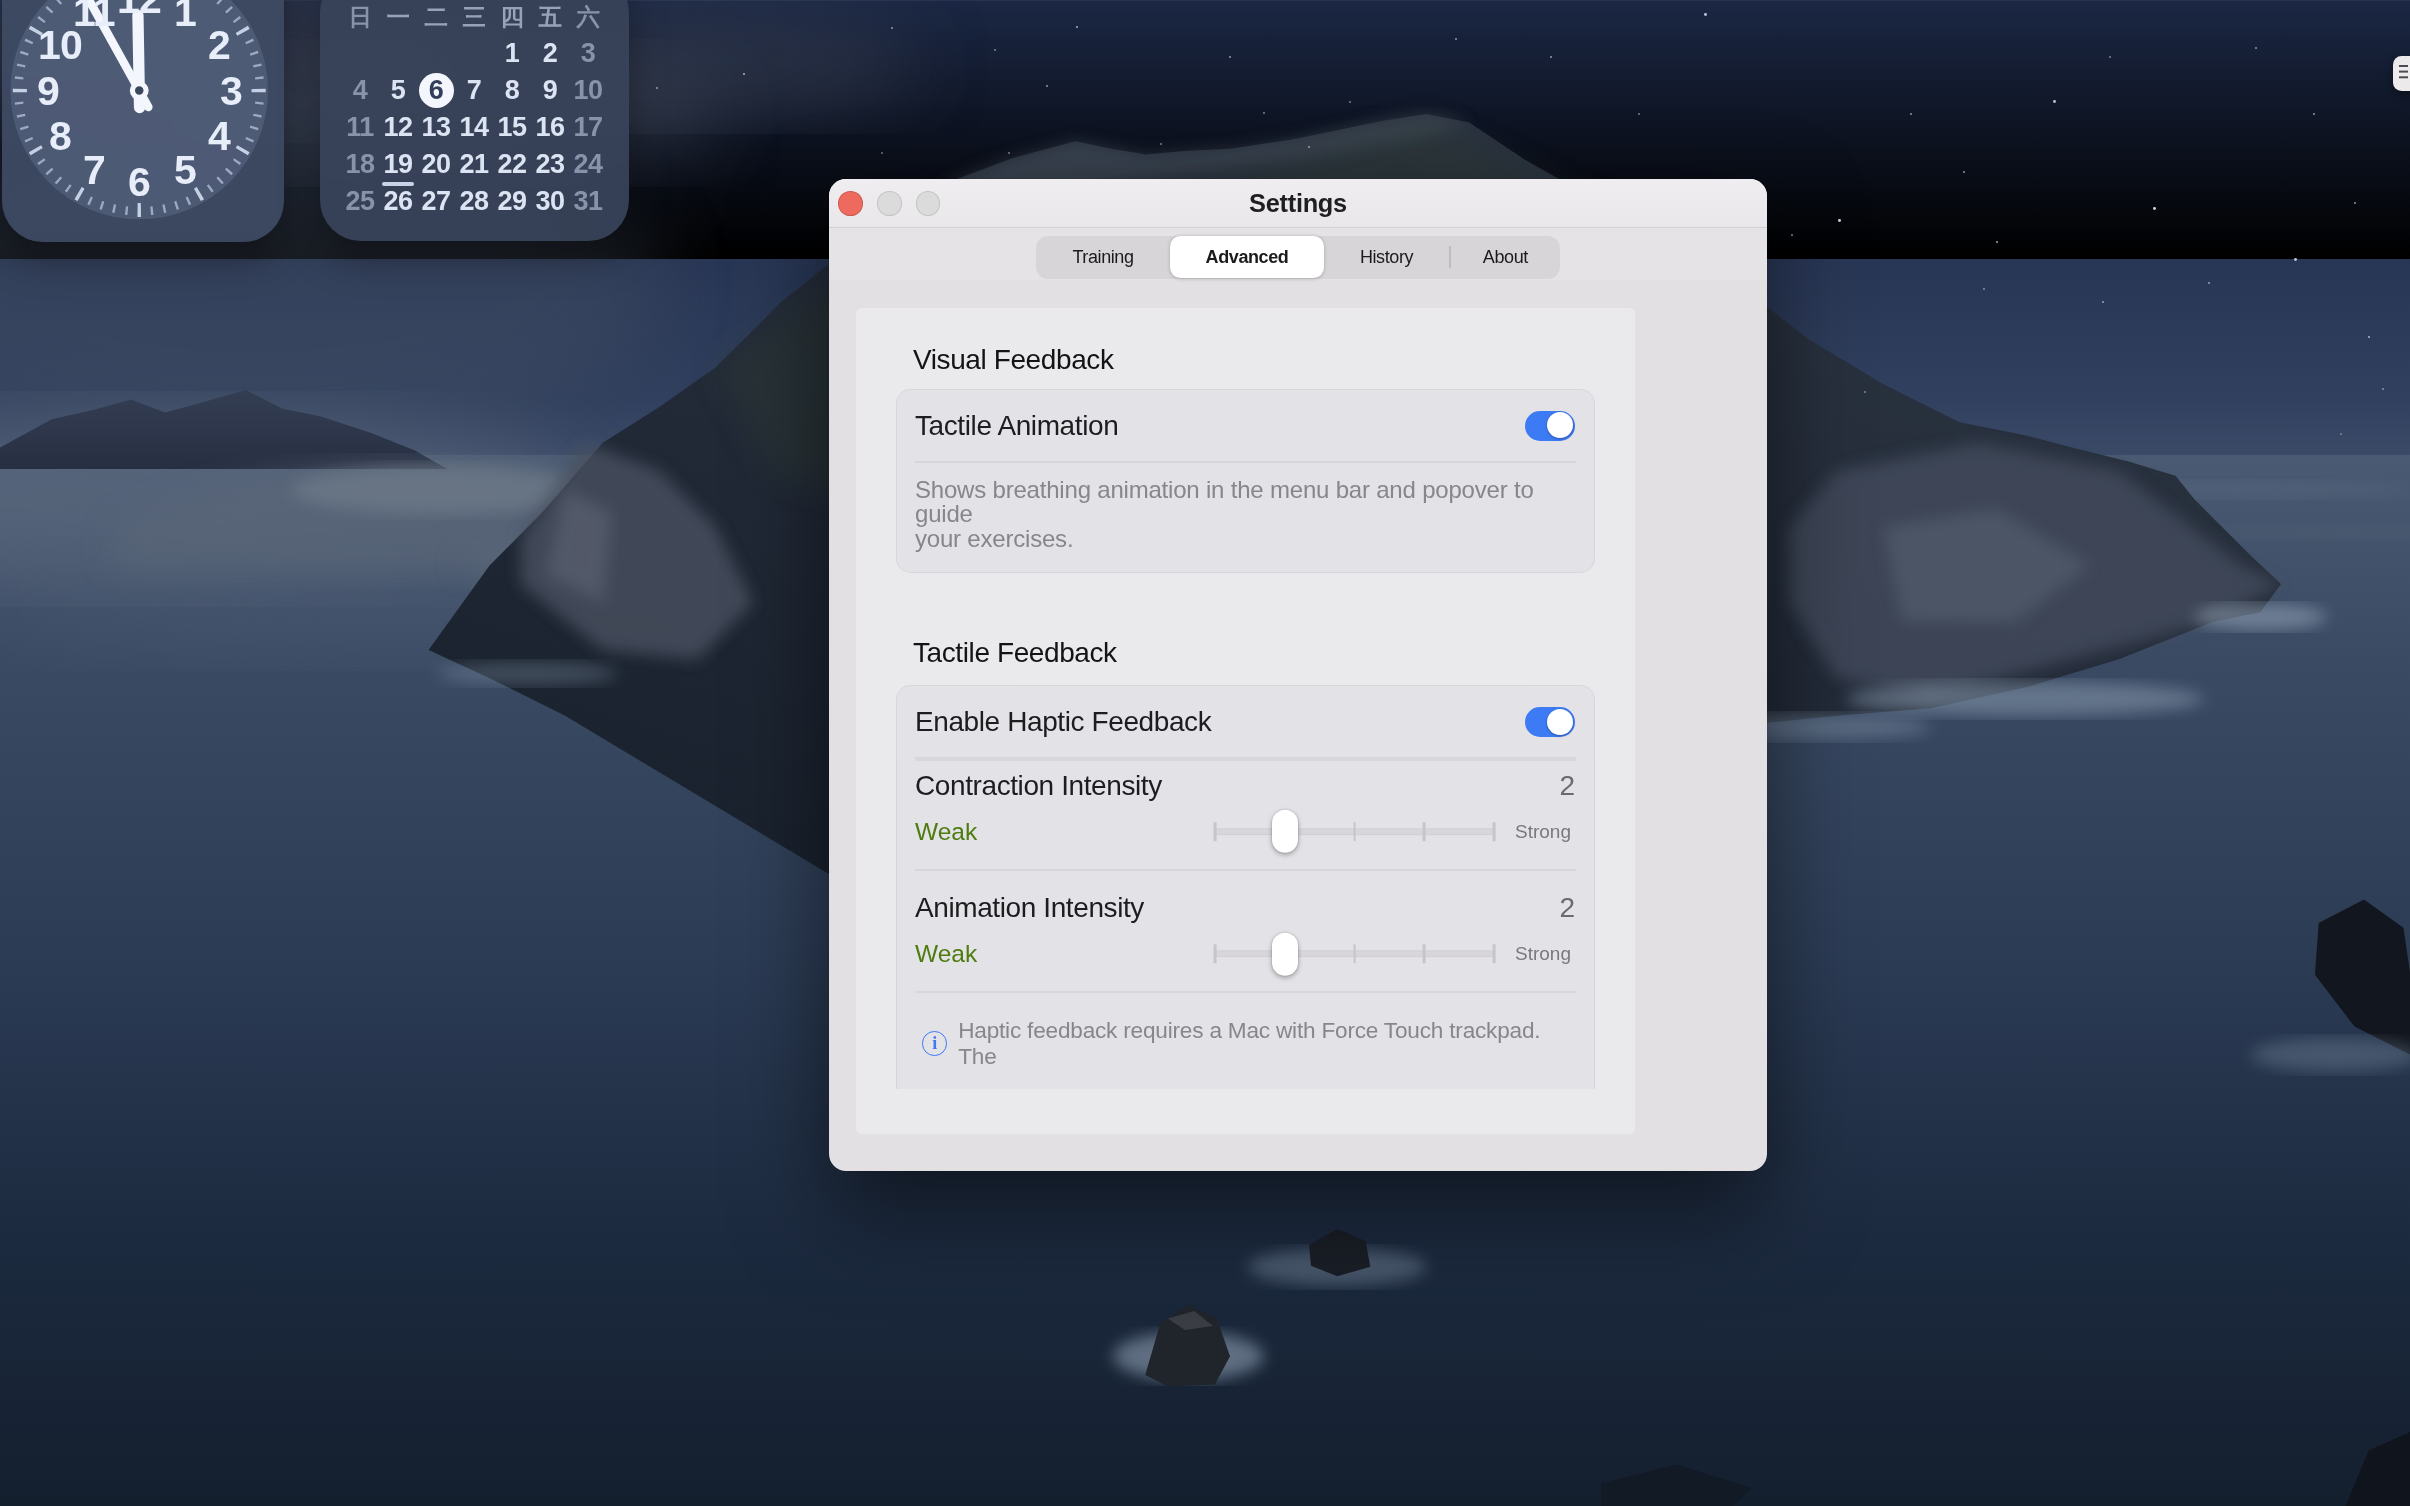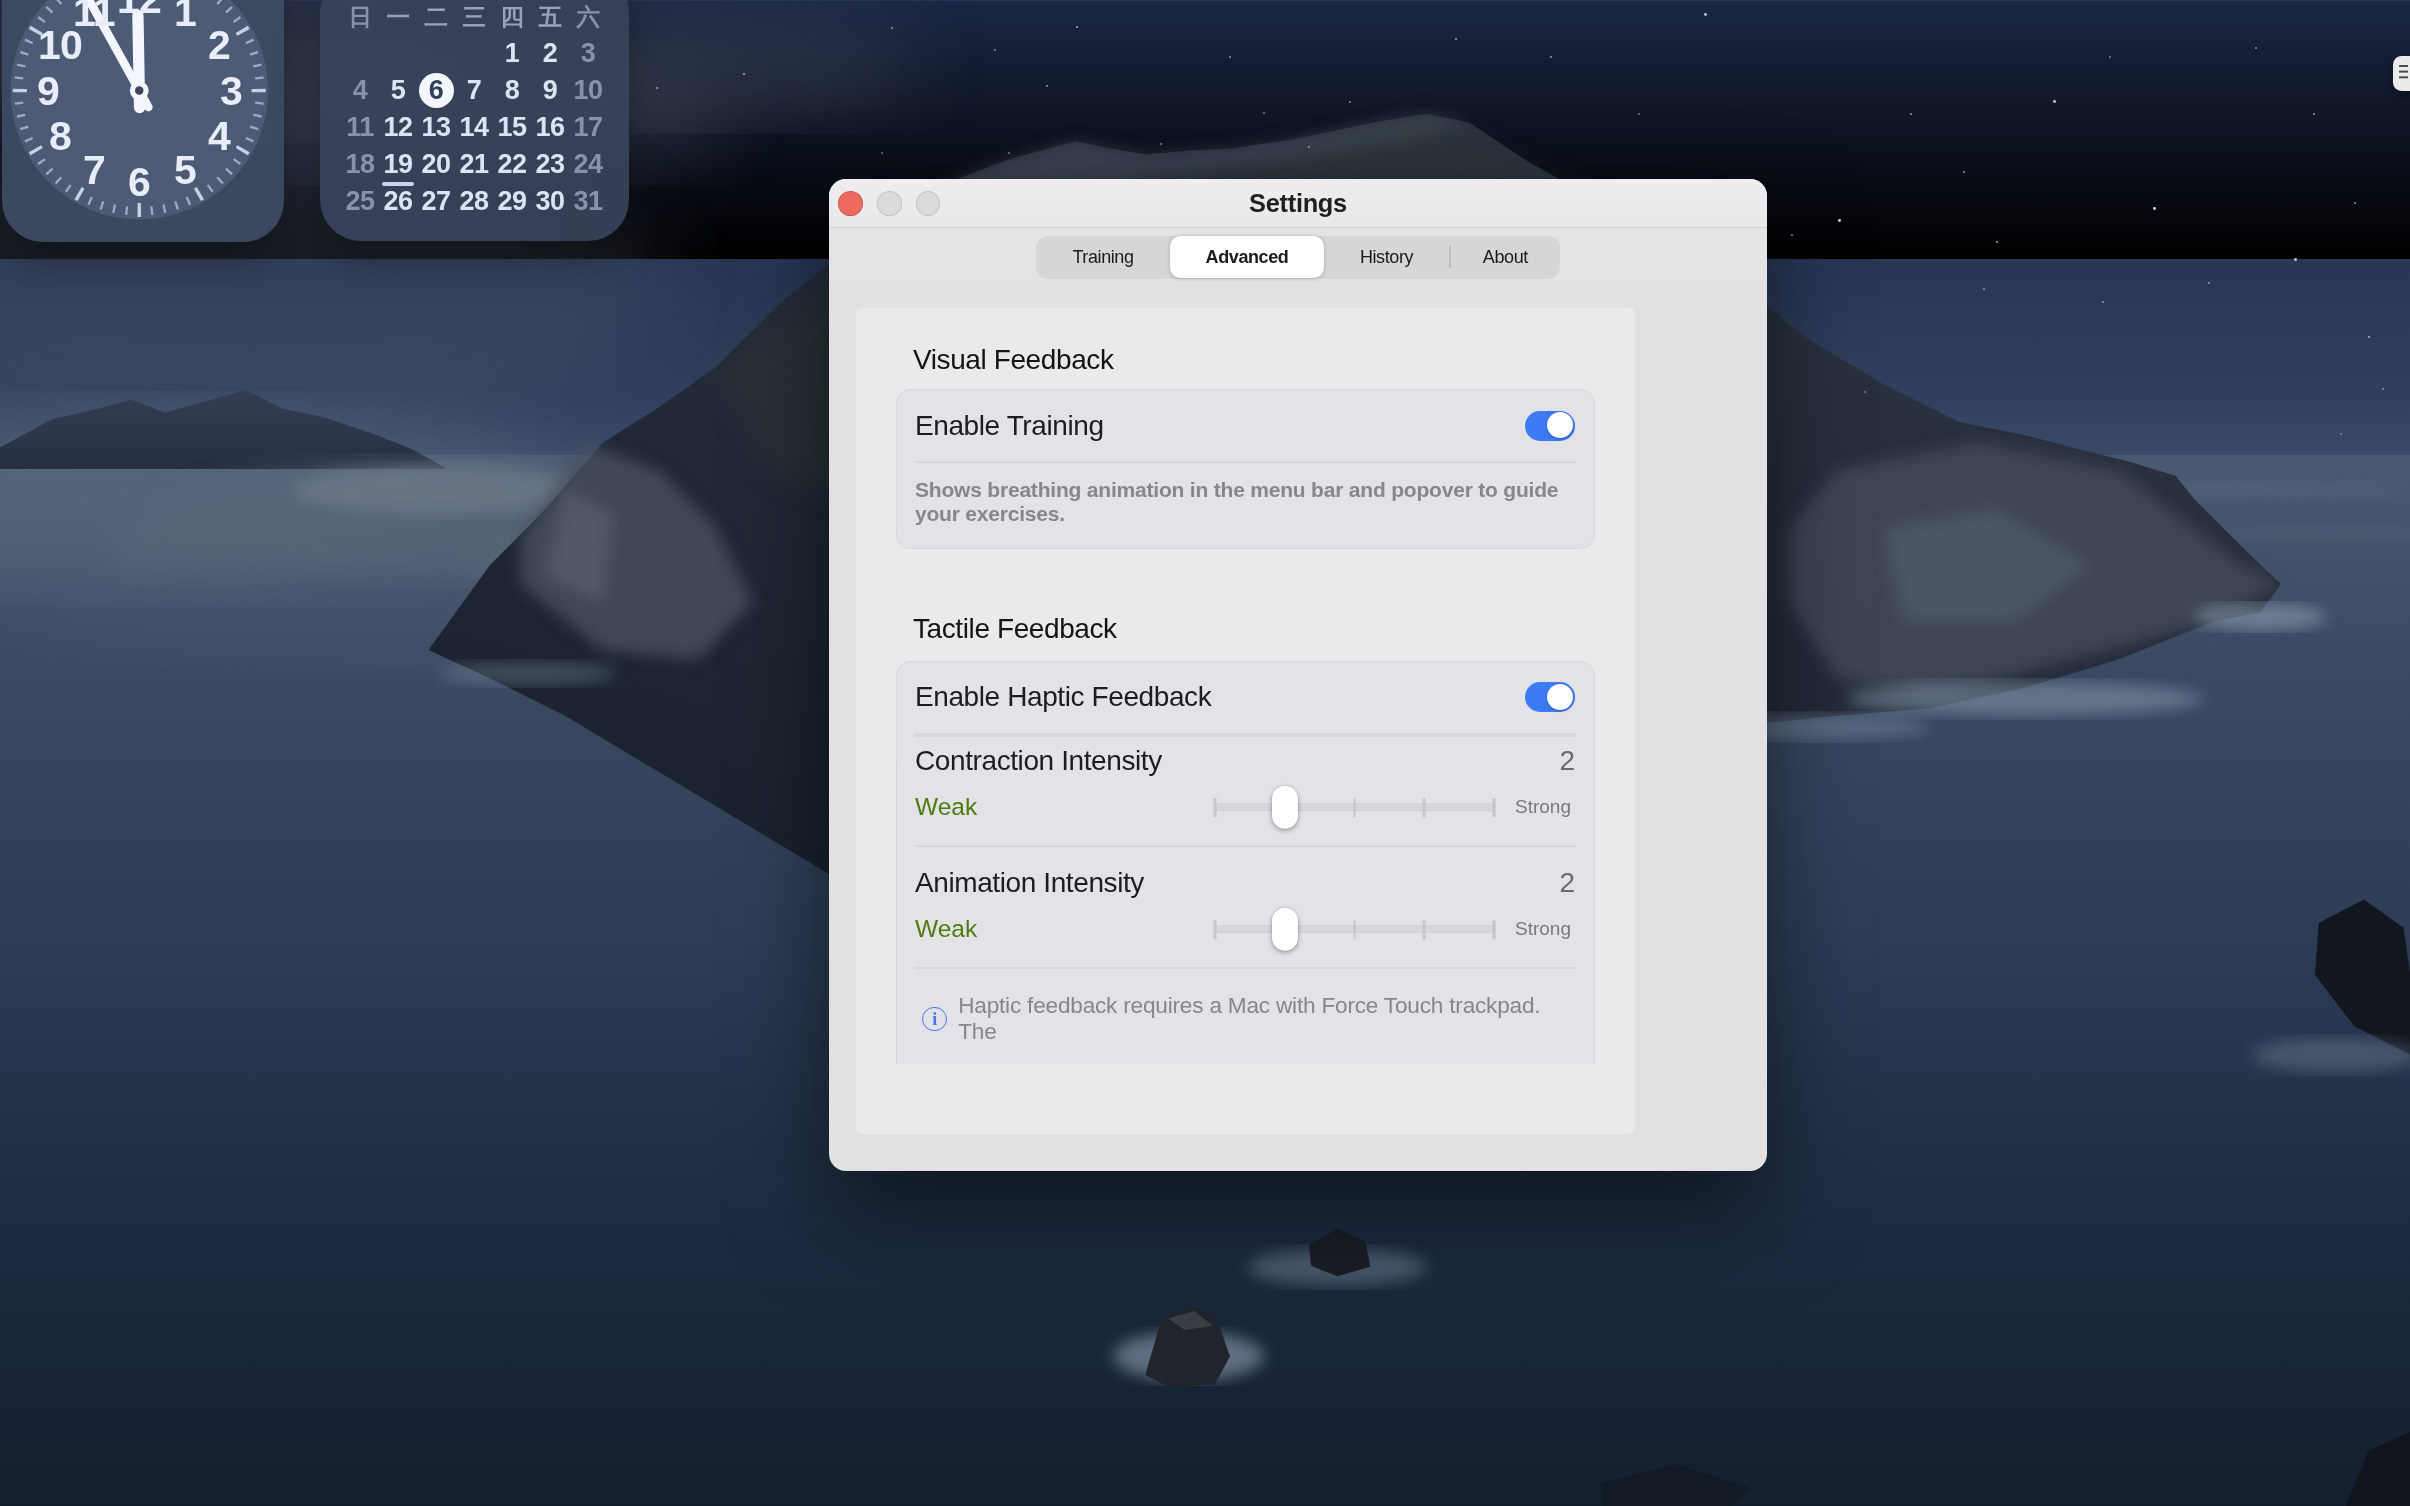--- a/index.html
+++ b/index.html
@@ -46,21 +46,21 @@
 
   .panel{position:absolute;left:27px;top:129px;width:779px;height:826px;background:#EAE9EC;border-radius:5.6px;overflow:hidden;}
   .sec-h{margin:36px 0 0 57px;font-size:28px;font-weight:400;color:#141416;letter-spacing:-0.4px;}
   .card{margin-left:40px;width:699px;background:#E3E2E6;border:0.9px solid rgba(0,0,0,.05);border-radius:15px;box-sizing:border-box;}
   .card.c1{margin-top:13px;}
   .card.c2{margin-top:16px;border-bottom:none;border-radius:15px 15px 0 0;}
   .t-row{height:71px;display:flex;align-items:center;justify-content:space-between;padding:0 19px 0 18px;}
   .t-label{font-size:28px;color:#1D1D1F;letter-spacing:-0.4px;}
   .divider{height:1.9px;background:#D7D6DA;margin:0 18px;}
   .desc{padding:15px 11.3px 21px 18px;}
-  .desc div{font-size:21px;line-height:24.5px;color:#86868B;letter-spacing:-0.2px;font-weight:bold;}
+  .desc div{font-size:24px;line-height:24.5px;color:#86868B;letter-spacing:-0.2px;}
   .desc.d2{padding-bottom:31px;}
   .toggle{position:relative;width:50px;height:30px;border-radius:15px;background:#3D7BF5;flex:none;}
   .toggle .knob{position:absolute;top:1.9px;right:1.9px;width:26px;height:26px;border-radius:50%;background:#fff;box-shadow:0 0.9px 2.8px rgba(0,0,0,.35);}
 
   .grp-head{height:49px;display:flex;align-items:center;justify-content:space-between;padding:0 19px 0 18px;}
   .grp-head.m{margin-top:12.2px;}
   .grp-label{font-size:28px;color:#1D1D1F;letter-spacing:-0.4px;}
   .grp-value{font-size:28px;color:#6A6A6F;}
   .slider-row{position:relative;height:43px;margin-bottom:16px;}
   .s-min{position:absolute;left:18px;top:50%;transform:translateY(-50%);font-size:24.5px;color:#4d7c0f;}
@@ -377,21 +377,21 @@
       <div class="seg-sep"></div>
       <div class="seg-item" style="width:109px">About</div>
     </div>
   </div>
 
   <div class="panel">
 
     <div class="sec-h">Visual Feedback</div>
     <div class="card c1">
       <div class="t-row">
-        <span class="t-label">Enable Training</span>
+        <span class="t-label">Tactile Animation</span>
         <div class="toggle">
             <div class="knob"></div>
           </div>
       </div>
       <div class="divider"></div>
       <div class="desc">
         <div>Shows breathing animation in the menu bar and popover to guide</div>
         <div>your exercises.</div>
       </div>
     </div>

